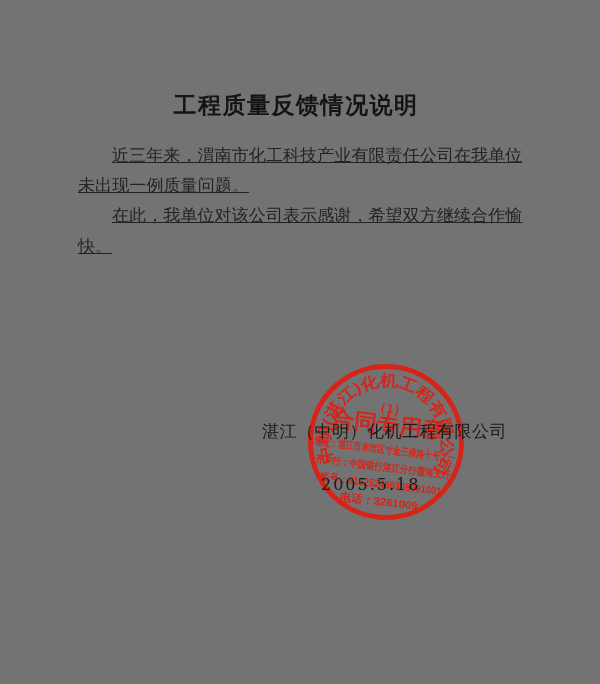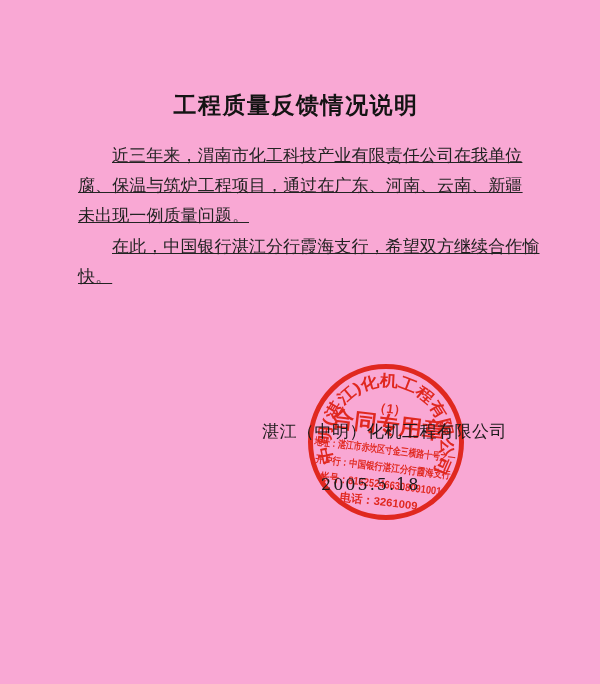--- a/index.html
+++ b/index.html
@@ -4,21 +4,21 @@
 <style>
   html, body { margin: 0; padding: 0; }
   body {
     width: 600px; height: 684px;
     background: #ffffff;
     font-family: "DejaVu Serif", serif;
   }
   .page {
     position: relative;
     width: 600px; height: 684px;
-    background: #f9a8d4;
+    background: #737373;
     overflow: hidden;
     color: #1e1e1e;
   }
   .doc-title {
     position: absolute;
     top: 90px; left: 0; width: 592px;
     text-align: center;
     font-family: "Liberation Sans", sans-serif;
     font-weight: bold;
     font-size: 23px;
@@ -72,23 +72,22 @@
 </style>
 </head>
 <body>
 
 <div class="page">
 
   <div class="doc-title">工程质量反馈情况说明</div>
 
   <div class="body-block">
     <div class="body-line indent">近三年来，渭南市化工科技产业有限责任公司在我单位</div>
-    <div class="body-line">腐、保温与筑炉工程项目，通过在广东、河南、云南、新疆</div>
     <div class="body-line">未出现一例质量问题。</div>
-    <div class="body-line indent">在此，中国银行湛江分行霞海支行，希望双方继续合作愉</div>
+    <div class="body-line indent">在此，我单位对该公司表示感谢，希望双方继续合作愉</div>
     <div class="body-line">快。</div>
   </div>
 
   <div class="signature-line">湛江（中明）化机工程有限公司</div>
 
   <div class="date-line">2005.5.18</div>
 
   <svg class="seal" viewBox="0 0 160 162">
 
     <circle cx="80" cy="81" r="75.5" fill="none" stroke-width="5" stroke="#df1f12"></circle>

